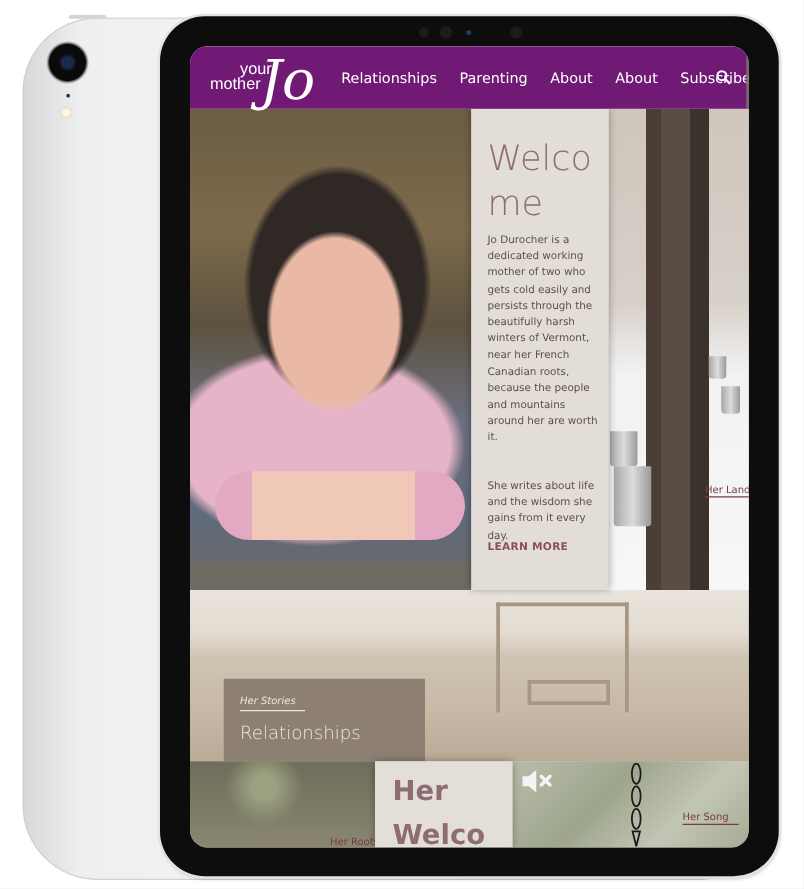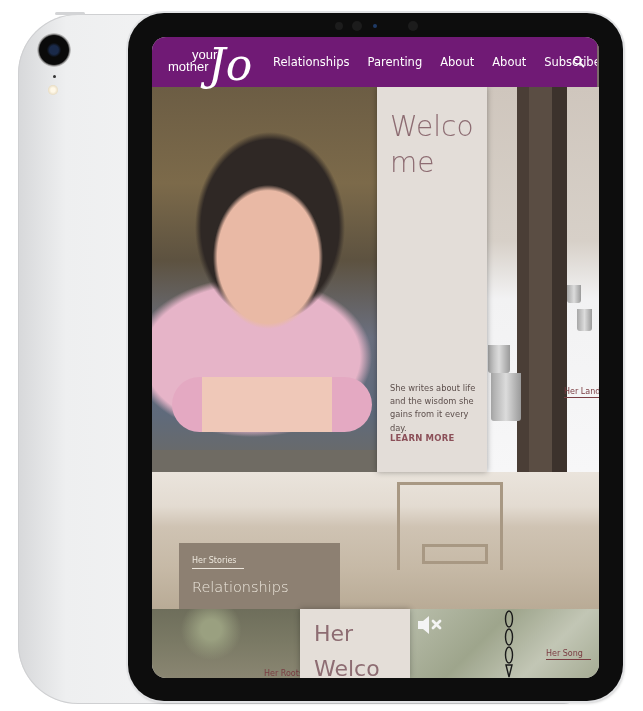--- a/index.html
+++ b/index.html
@@ -77,30 +77,30 @@
   }
   .bucket { position:absolute; background:linear-gradient(90deg,#a7a7a7,#dcdcdc,#9a9a9a); border-radius:0 0 3px 3px; }
   .tag-label { position:absolute; font-size:8px; color:#7a3d42; white-space:nowrap; border-bottom:1px solid #7a3d42; padding-bottom:1px; }
 
   
   .swing { position:absolute; left:0; top:435px; width:447px; height:137px;
     background:linear-gradient(180deg,#eae4dc 0%,#e3dbd1 25%,#cfc3b3 40%,#c6b9a6 70%,#b9ab96 100%); }
   .swing .frame { position:absolute; border:3px solid #a89883; }
   .stories-box { position:absolute; left:27px; top:71px; width:161px; height:66px; background:#8d8072; }
   .stories-box .kicker { position:absolute; left:13px; top:13px; font-size:8px; color:#ece6dc;
-    border-bottom:1px solid #ece6dc; padding-bottom:3px; padding-right:8px; }
+    border-bottom:1px solid #ece6dc; padding-bottom:3px; padding-right:8px;font-style:italic; }
   .stories-box .title { position:absolute; left:13px; top:36px; font-size:14.5px; font-weight:200; color:#ece6dc; }
 
   
   .woods { position:absolute; left:0; top:572px; width:148px; height:69px;
     background:radial-gradient(circle at 40% 30%, #9aa080 0 10%, transparent 30%),
       linear-gradient(180deg,#6e6e5b,#7b7a65 50%,#8a8672); }
   .her-work { position:absolute; left:148px; top:572px; width:110px; height:69px; background:#e4ded8;
     box-shadow:0 0 6px rgba(0,0,0,0.3); z-index:2; }
-  .her-work .t { position:absolute; left:14px; top:7px; font-size:22px; font-weight:400; line-height:35px; color:#8d6c72; }
+  .her-work .t { position:absolute; left:14px; top:7px; font-size:22px; font-weight:700; line-height:35px; color:#8d6c72; }
   .leaves { position:absolute; left:258px; top:572px; width:189px; height:69px;
     background:linear-gradient(135deg,#b8bdaa,#9ea58c 40%,#c2c6b5 70%,#a5ab93); }
   .mute-icon { position:absolute; left:264px; top:577px; width:28px; height:22px; z-index:3; }
   .chain { position:absolute; left:351px; top:572px; width:12px; height:69px; }
 </style>
 </head>
 <body>
 
 <div class="device-back"></div>
 <div class="side-btn" style="left:55px;top:12px;width:30px;height:3px;border-radius:2px;"></div>
@@ -141,20 +141,21 @@
   <div class="portrait">
     <div class="arms"></div>
     <div class="ledge"></div>
   </div>
 
   <div class="welcome">
     <h1>
       <span>Welco</span><br>
       <span>me</span>
     </h1>
+    <div class="p p1">Jo Durocher is a dedicated working mother of two who gets cold easily and persists through the beautifully harsh winters of Vermont, near her French Canadian roots, because the people and mountains around her are worth it.</div>
     <div class="p p2">She writes about life and the wisdom she gains from it every day.</div>
     <div class="learn-more">LEARN MORE</div>
   </div>
 
   <div class="maples">
     <div class="bucket" style="left:1px;top:258px;width:22px;height:28px;"></div>
     <div class="bucket" style="left:4px;top:286px;width:30px;height:48px;"></div>
     <div class="bucket" style="left:80px;top:198px;width:14px;height:18px;"></div>
     <div class="bucket" style="left:90px;top:222px;width:15px;height:22px;"></div>
     <div class="tag-label" style="left:77px;top:300px;">Her Land</div>

